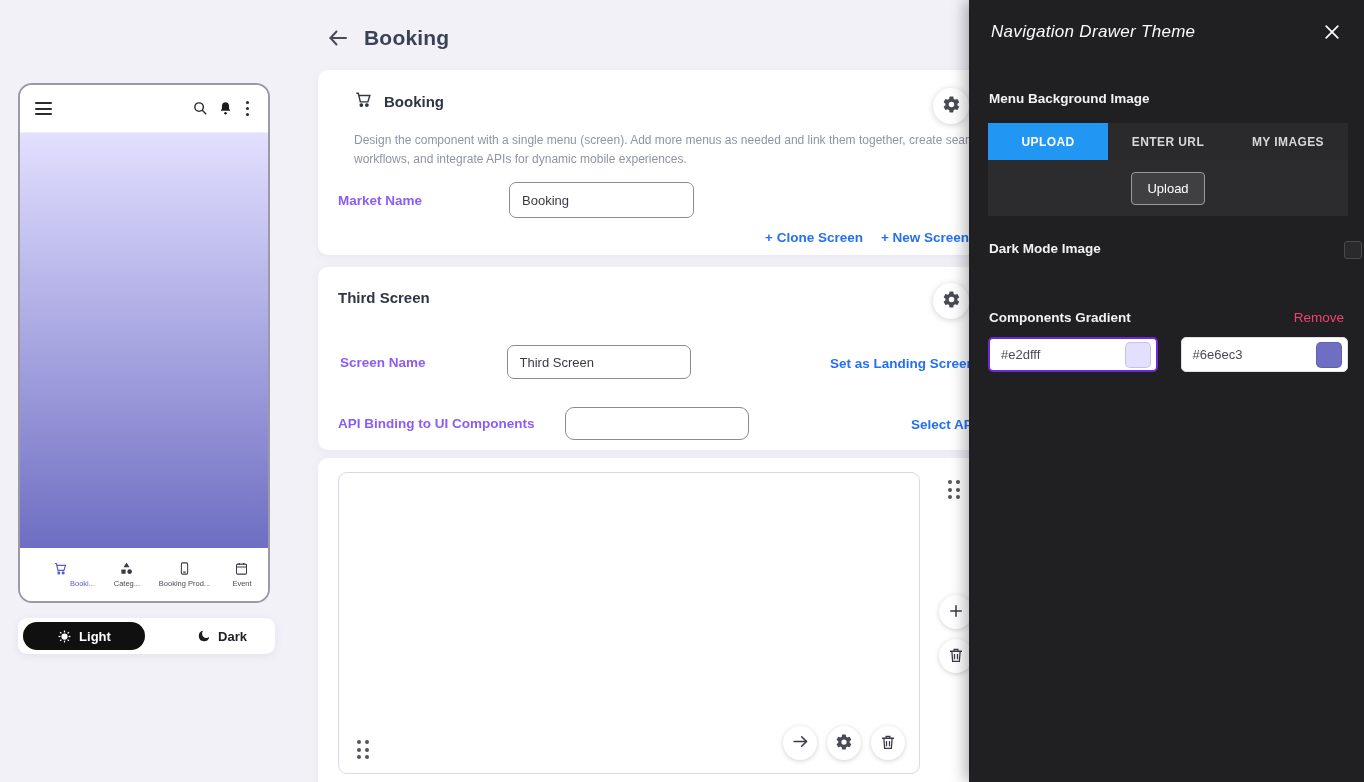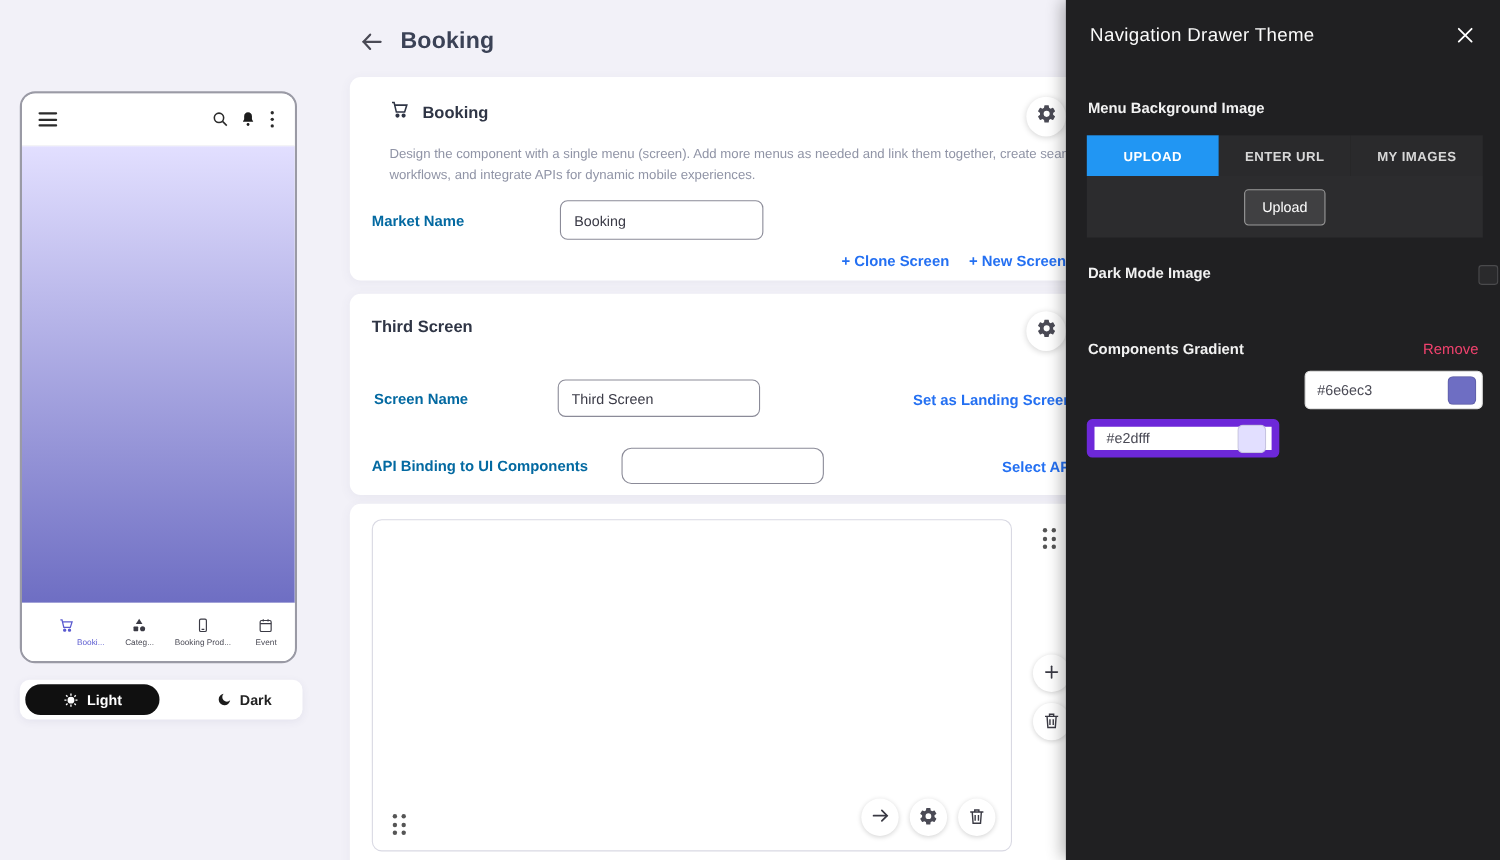--- a/index.html
+++ b/index.html
@@ -82,21 +82,21 @@
 
   .gear-fab {
     position:absolute; left:615px; width:36px; height:36px; border-radius:50%;
     background:#fff; box-shadow:0 1px 6px rgba(0,0,0,.18);
     display:flex; align-items:center; justify-content:center; cursor:pointer;
   }
   .card1 .gear-fab { top:18px; }
   .card2 .gear-fab { top:16px; }
 
   .field-row { position:absolute; display:flex; align-items:center; }
-  .field-label { font-size:13.5px; font-weight:600; color:#0369a1; }
+  .field-label { font-size:13.5px; font-weight:600; color:#8b5cf6; }
   .text-input {
     border:1px solid #8b8b98; border-radius:7px; height:36px; background:#fff;
     font-family:"Liberation Sans",sans-serif; font-size:13px; color:#3a3a46;
     padding:0 12px; outline:none;
   }
   .market-row { top:112px; left:20px; }
   .market-row .text-input { width:185px; margin-left:87px; }
   .links-row { position:absolute; top:160px; left:447px; display:flex; gap:18px; white-space:nowrap; }
   .blue-link { color:#2470f2; font-size:13.5px; font-weight:700; cursor:pointer; text-decoration:none; }
 
@@ -123,21 +123,21 @@
   .side-drag { position:absolute; left:630px; top:22px; }
   .side-plus { position:absolute; left:621px; top:137px; }
   .side-trash { position:absolute; left:621px; top:181px; }
 
   
   .drawer-panel {
     position:absolute; left:969px; top:0; width:395px; height:782px;
     background:#202022; z-index:10; box-shadow:-4px 0 14px rgba(0,0,0,.3);
   }
   .drawer-header { display:flex; align-items:center; justify-content:space-between; padding:22px 22px 0 22px; }
-  .drawer-title { font-size:17px; font-weight:500; color:#fafafa; letter-spacing:.3px; }
+  .drawer-title { font-size:17px; font-weight:500; color:#fafafa; letter-spacing:.3px;font-style:italic; }
   .close-btn { width:20px; height:20px; cursor:pointer; }
   .drawer-section-label { font-size:13.5px; font-weight:600; color:#f2f2f2; }
   .menu-bg-label { position:absolute; left:20px; top:91px; }
 
   .tabs-row { position:absolute; left:19px; top:123px; width:360px; display:flex; }
   .tab {
     flex:1; height:37px; display:flex; align-items:center; justify-content:center;
     font-size:12px; font-weight:700; letter-spacing:.4px; color:#d8d8d8;
     background:#2a2a2c; cursor:pointer;
   }
@@ -155,21 +155,21 @@
     appearance:none; -webkit-appearance:none; width:18px; height:18px;
     background:#2a2a2c; border:1px solid #4a4a4c; border-radius:3px; cursor:pointer;
   }
   .gradient-row { position:absolute; left:20px; top:310px; width:355px; display:flex; align-items:center; justify-content:space-between; }
   .remove-link { color:#f1426e; font-size:13.5px; font-weight:500; cursor:pointer; }
   .colors-row { position:absolute; left:19px; top:337px; width:360px; display:flex; gap:23px; }
   .color-box {
     flex:1; height:35px; background:#fff; border-radius:5px; display:flex;
     align-items:center; padding:0 5px 0 11px; justify-content:space-between;
   }
-  .color-box.first { border:7px solid #6d28d9;margin-top:44px; }
+  .color-box.first { border:2px solid #6d28d9; }
   .color-box.second { border:1px solid #e0e0e0; }
   .hex-text { font-size:13px; color:#4a4a55; }
   .swatch { width:26px; height:26px; border-radius:5px; border:1px solid rgba(0,0,0,.12); cursor:pointer; }
 </style>
 </head>
 <body>
 
 <div class="app">
 
   <div class="left-col">

